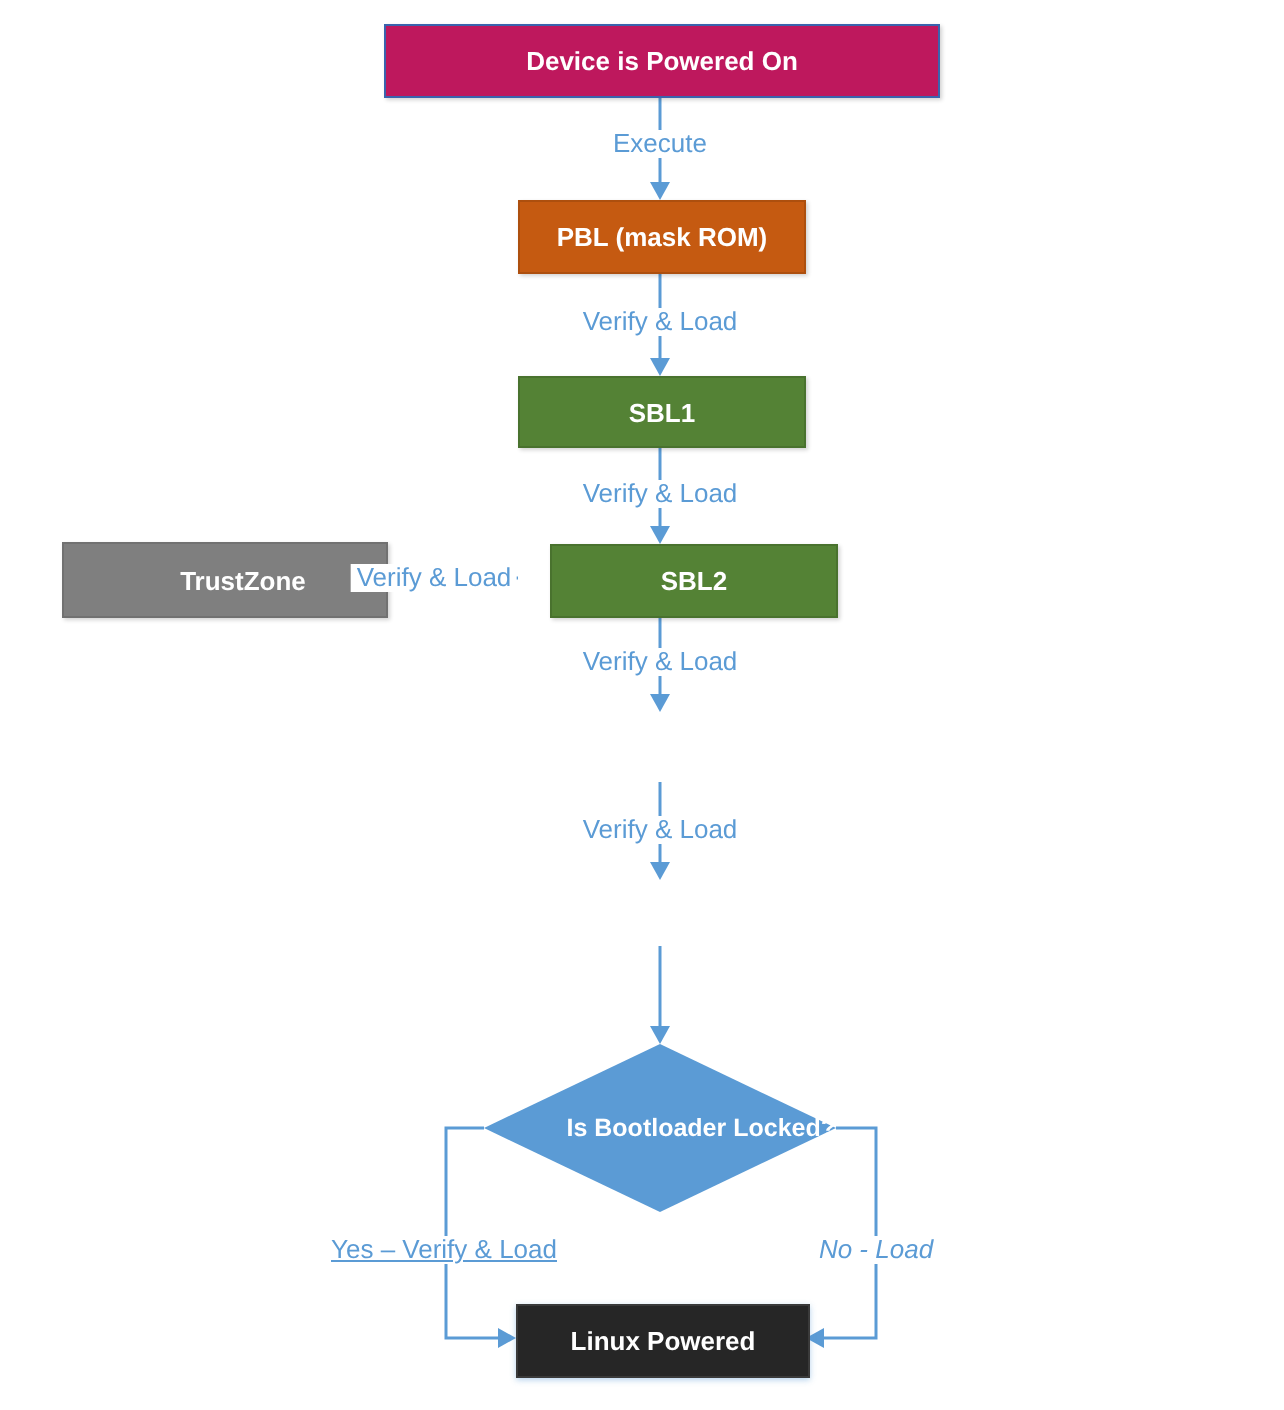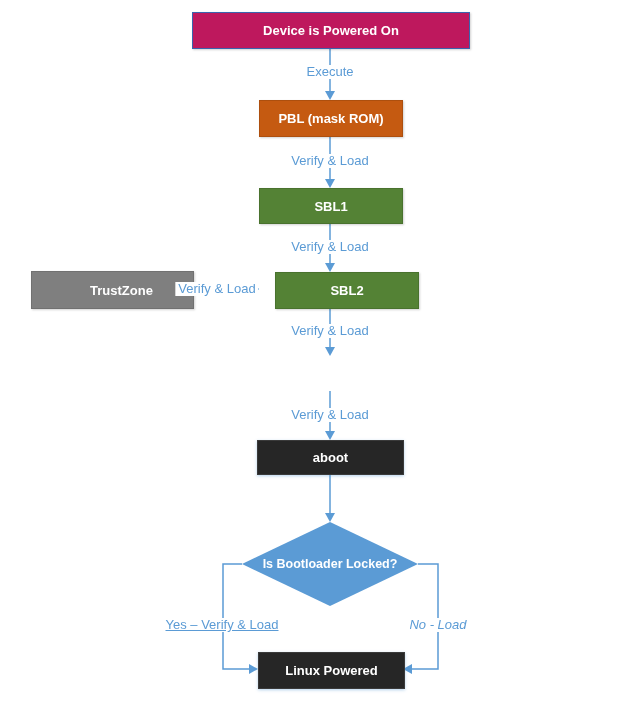--- a/index.html
+++ b/index.html
@@ -36,21 +36,21 @@
   .node-orange { background: #C55A11; border: 1px solid #ad4f0e; }
   .node-green  { background: #548235; border: 1px solid #49722e; }
   .node-gray   { background: #7F7F7F; border: 1px solid #717171; }
   .node-dark   { background: #262626; border: 1px solid #3a3a3a; box-shadow: 0 1px 3px rgba(91,155,213,0.45); }
   .decision-label {
     position: absolute;
     left: 242px; top: 522px;
     width: 176px; height: 84px;
     display: flex;
     align-items: center;
-    justify-content: center;
+    justify-content: flex-end;
     color: #ffffff;
     font-size: 12.5px;
     font-weight: 700;
     text-align: center;
   }
   .edge-label {
     position: absolute;
     transform: translate(-50%, -50%);
     color: #5B9BD5;
     background: #ffffff;
@@ -115,23 +115,20 @@
 
   <div class="node node-gray" style="left:31px; top:271px; width:143px; height:36px;padding-left:18px;">
     <span>TrustZone</span>
   </div>
 
   <div class="node node-green" style="left:275px; top:272px; width:142px; height:35px;">
     <span>SBL2</span>
   </div>
 
 
-  <div class="node node-dark" style="left:257px; top:440px; width:145px; height:33px;">
-    <span>aboot</span>
-  </div>
 
   <div class="decision-label">
     <span>Is Bootloader Locked?</span>
   </div>
 
   <div class="node node-dark" style="left:258px; top:652px; width:145px; height:35px;">
     <span>Linux Powered</span>
   </div>
 
   <span class="edge-label" style="left:330px; top:72px;">Execute</span>

